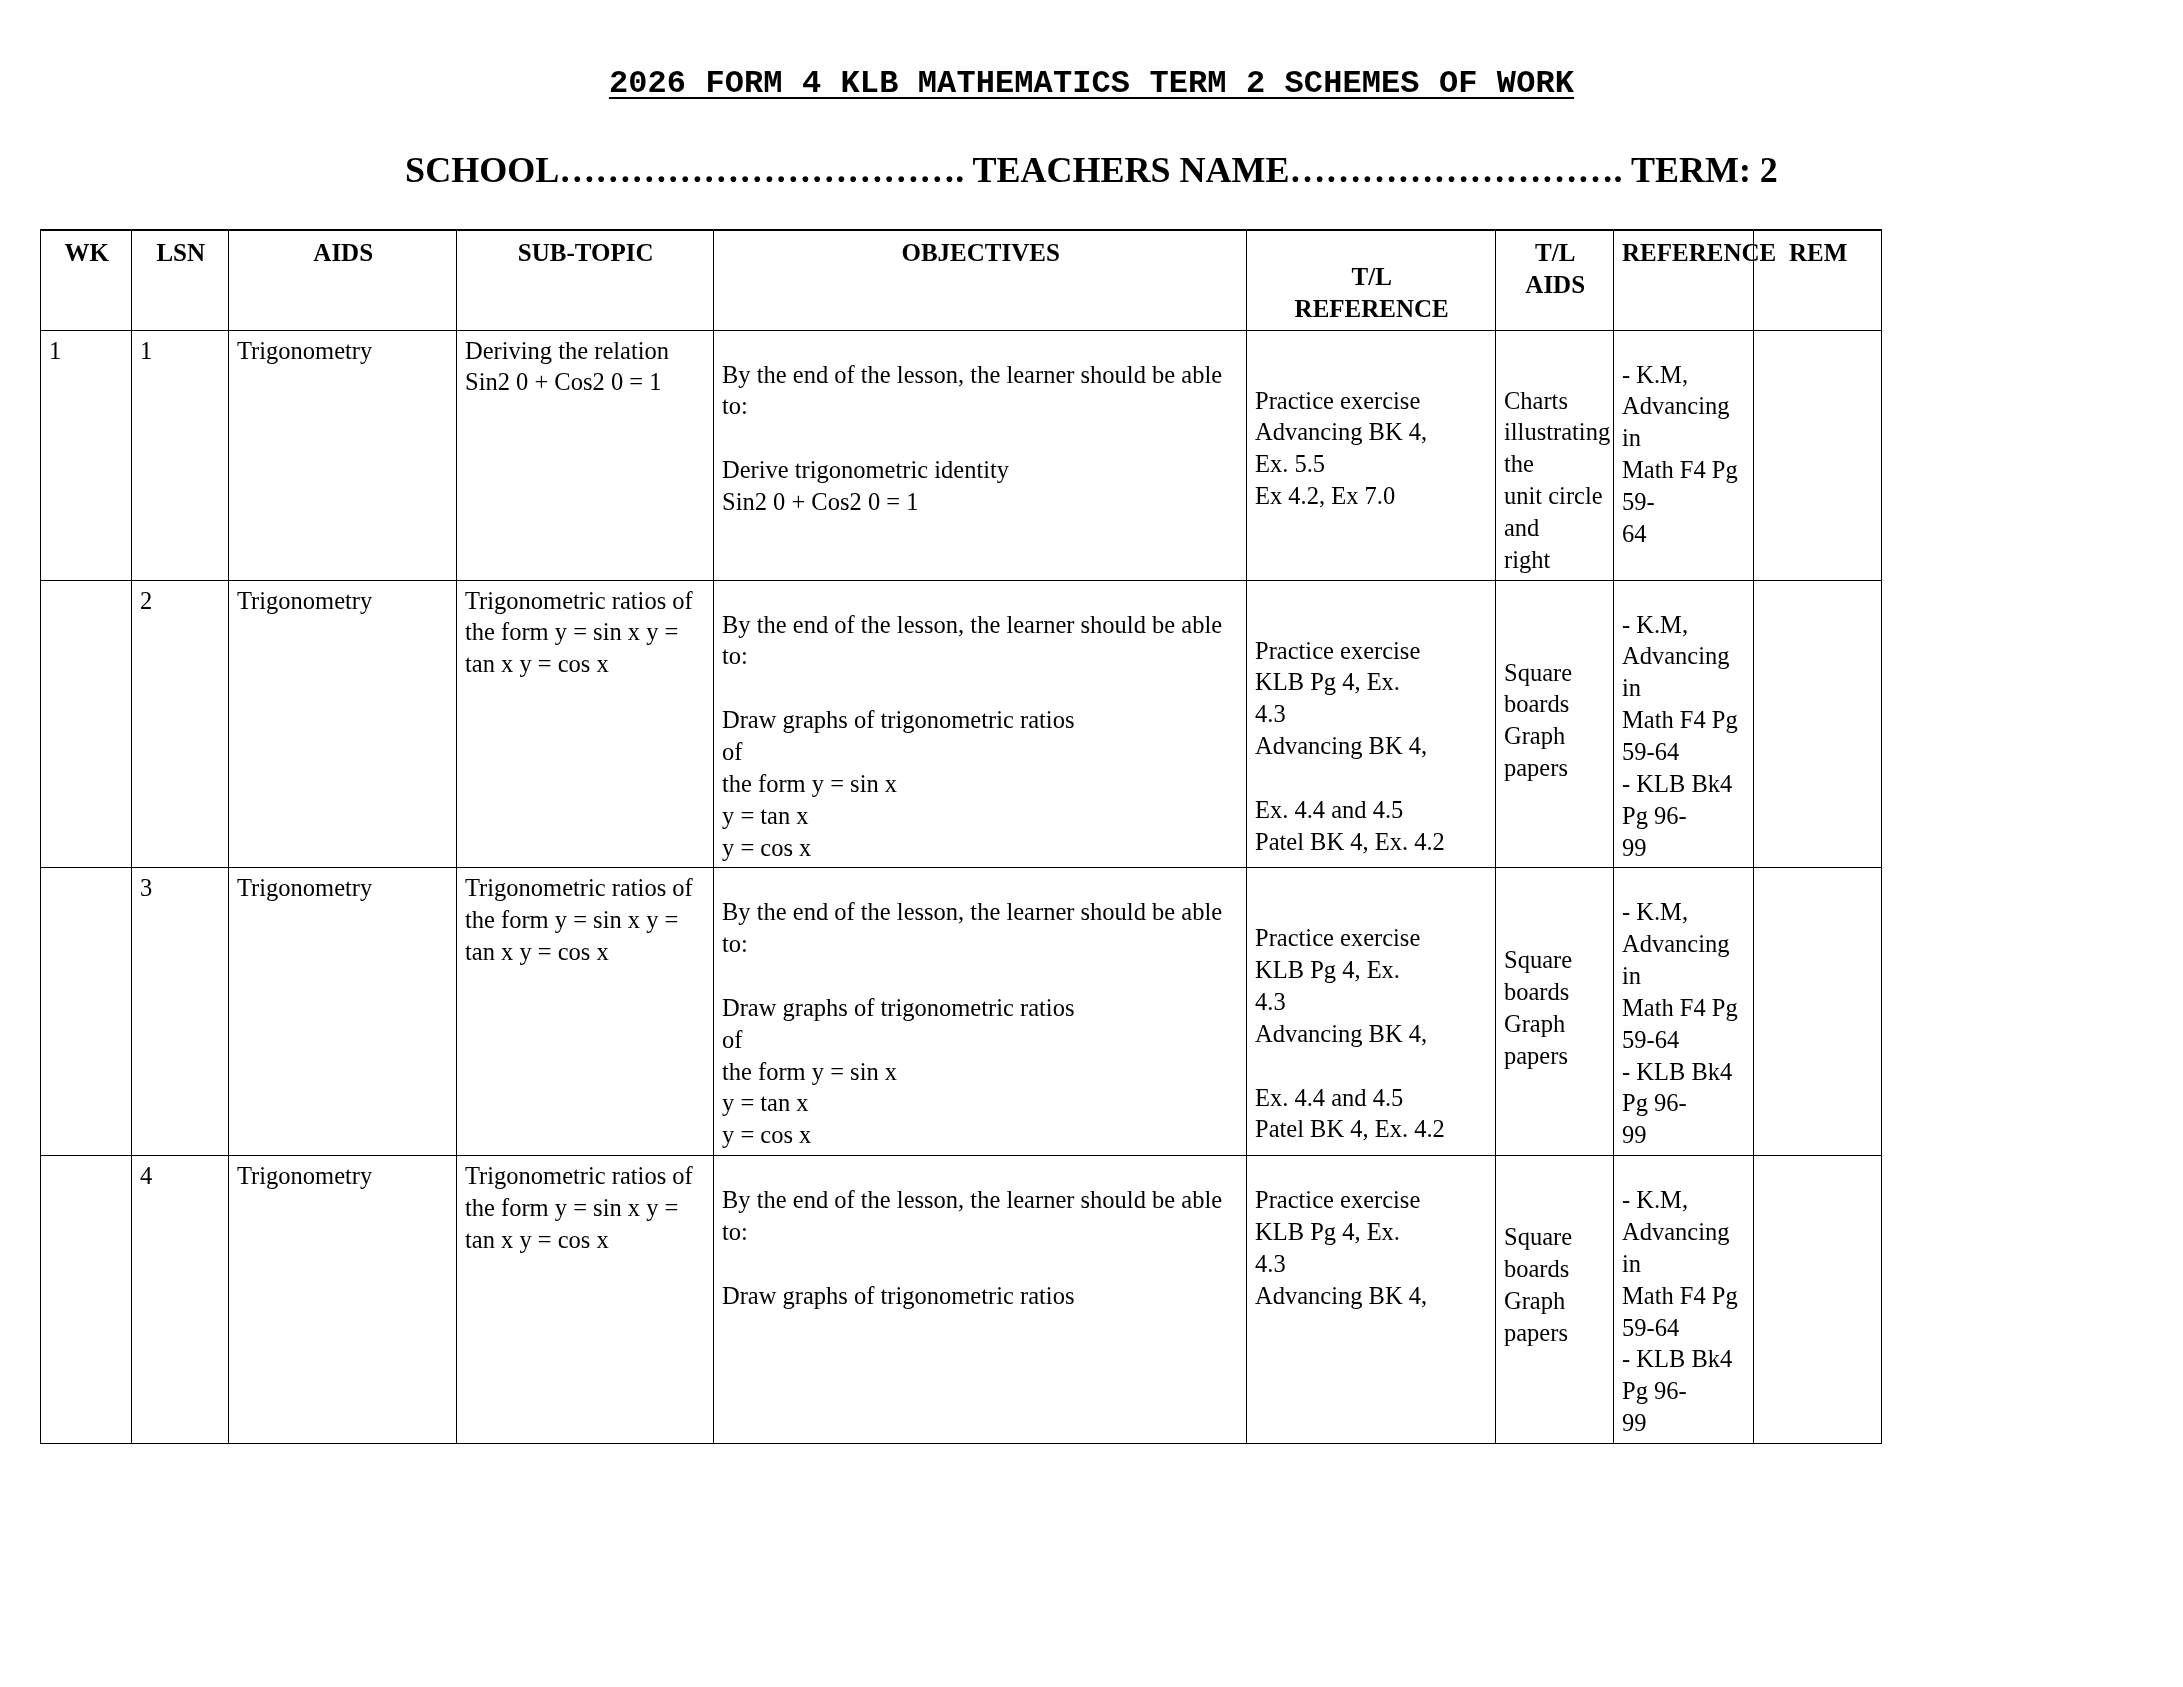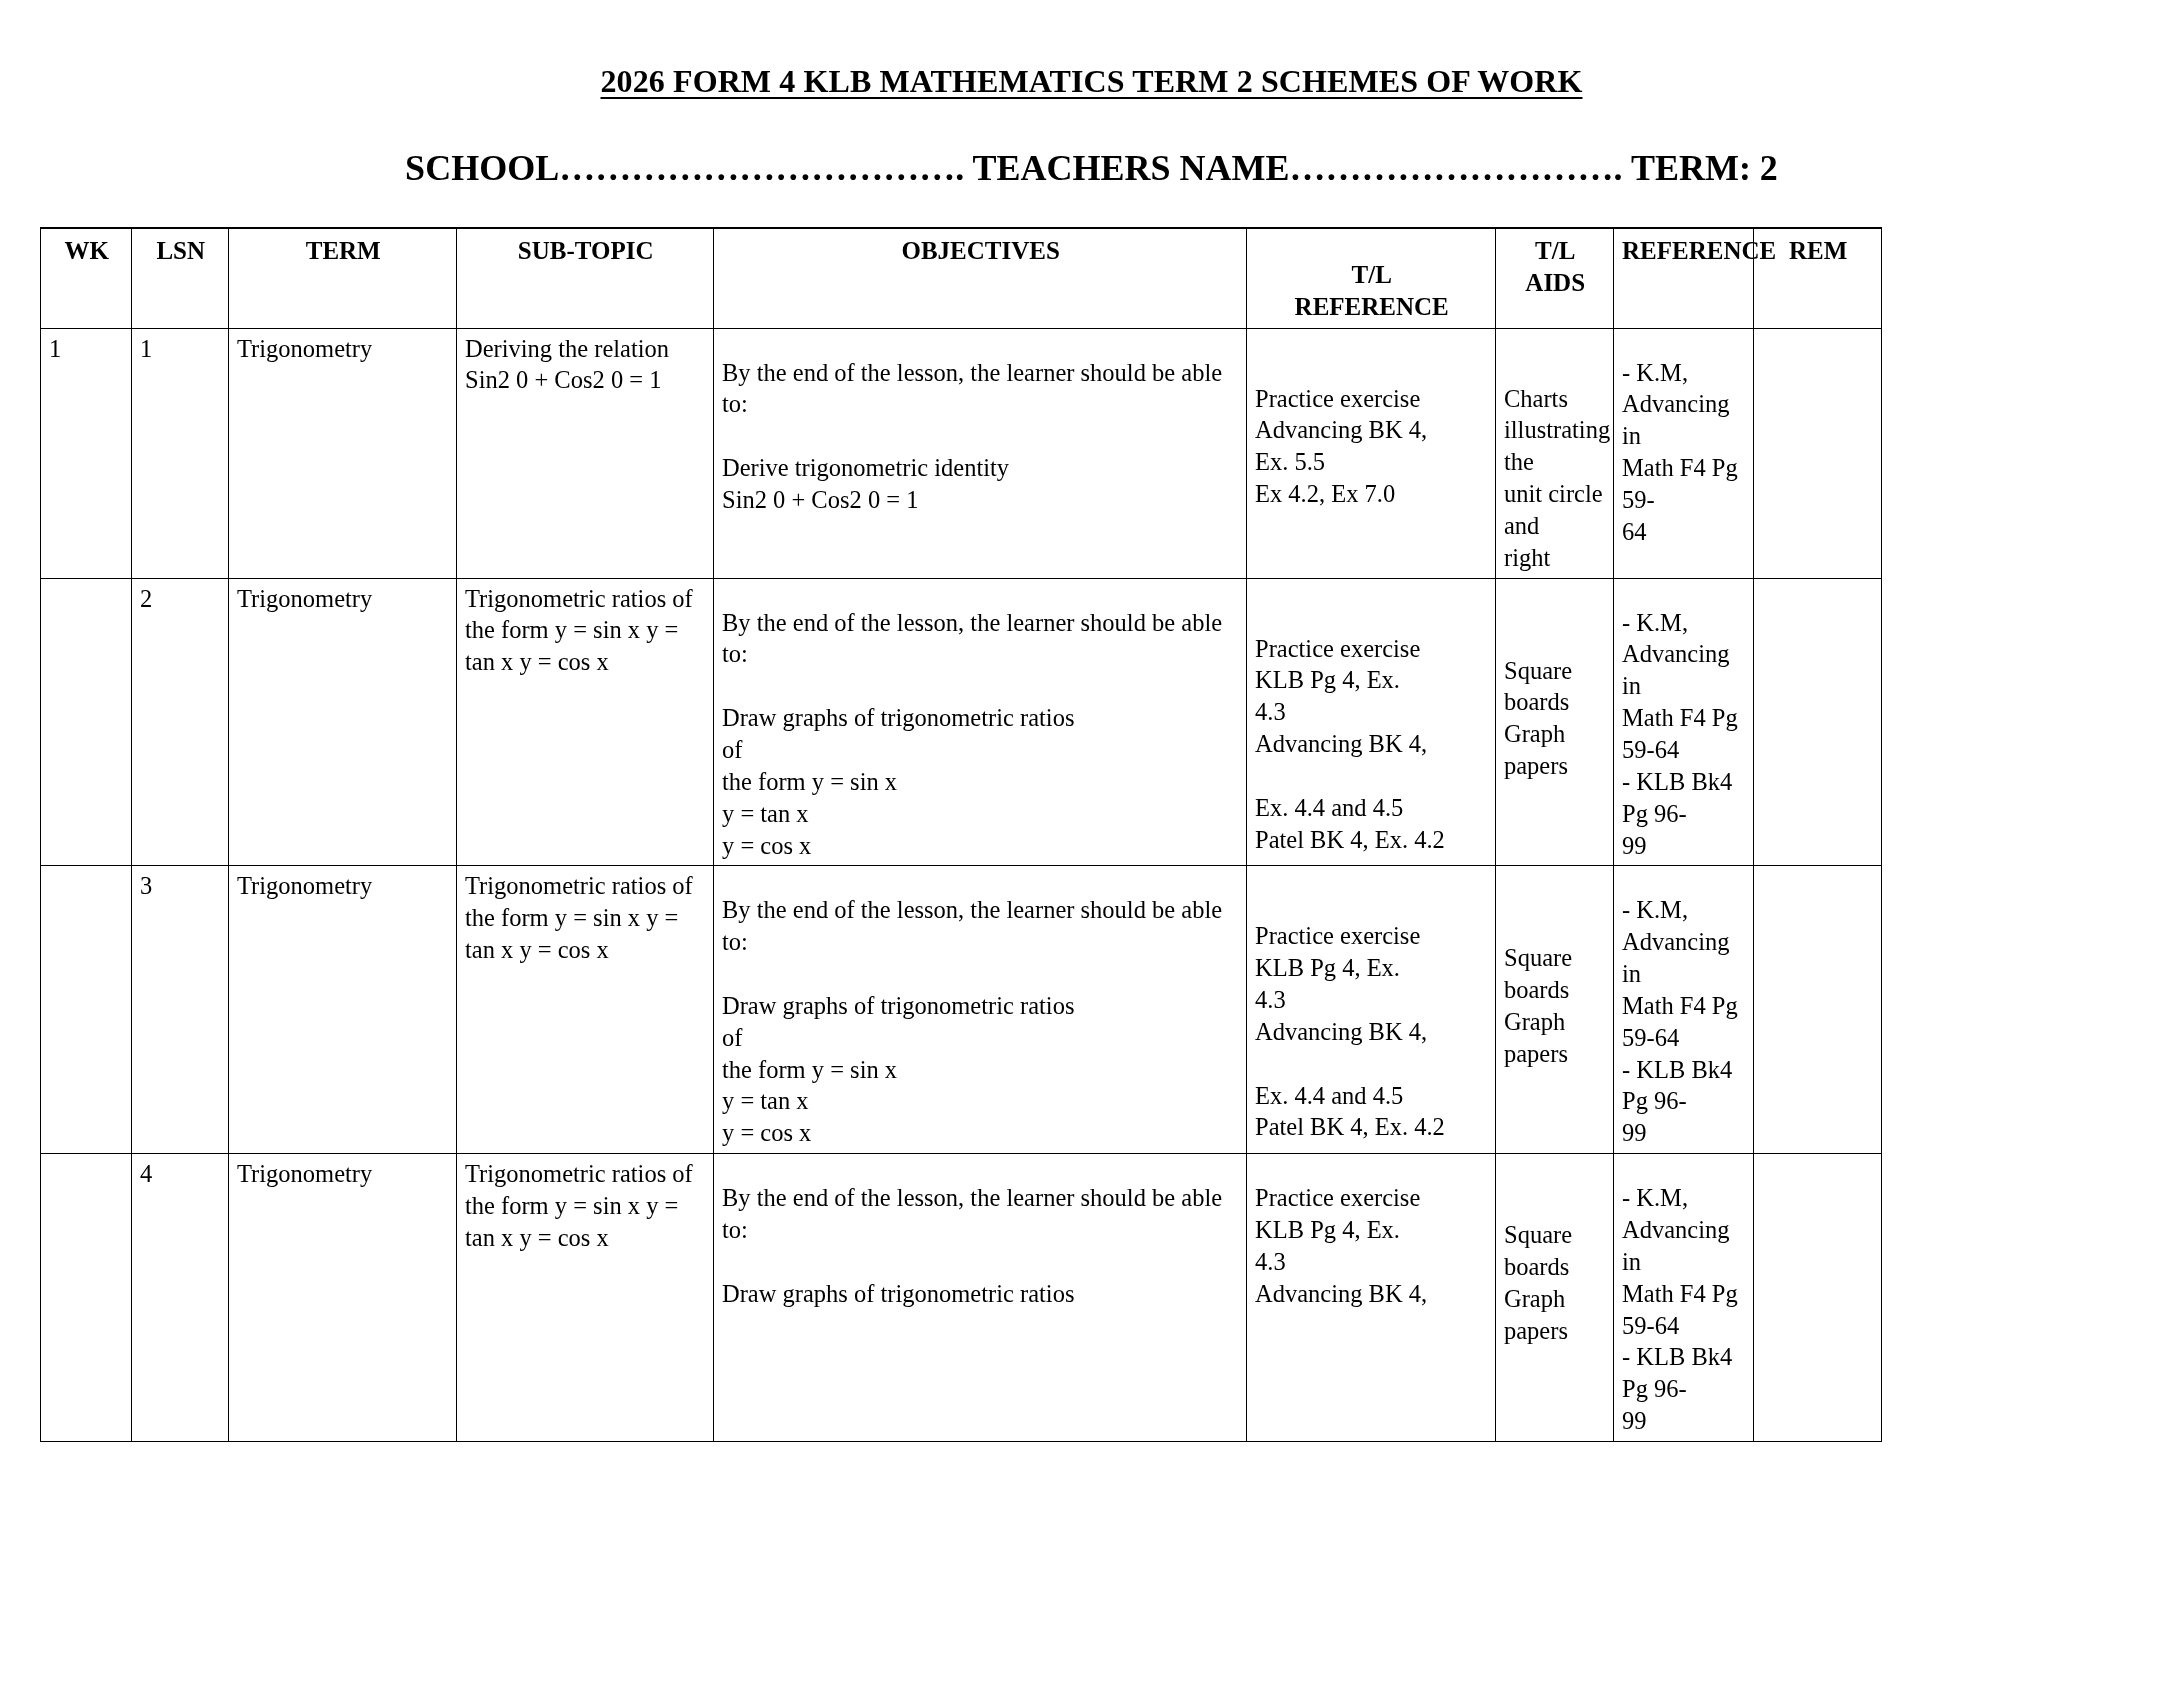--- a/index.html
+++ b/index.html
@@ -29,20 +29,21 @@
     font-size: 32px;
     letter-spacing: 0.1px;
     margin: 0;
     padding-top: 64px;
     line-height: 1.1;
   }
   .doc-title span.u {
     text-decoration: underline;
     text-underline-offset: 4.6px;
     text-decoration-thickness: 2px;
+    font-family: Liberation Mono, monospace;
   }
   .doc-subtitle {
     text-align: center;
     font-weight: bold;
     font-size: 36px;
     margin: 16px;
     padding-top: 34px;
     padding-bottom: 22.5px;
     line-height: 1.1;
     white-space: nowrap;
@@ -112,21 +113,21 @@
         <col class="c-obj">
           <col class="c-act">
           <col class="c-aids">
           <col class="c-ref">
           <col class="c-rem">
       </colgroup>
       <thead>
         <tr>
           <th>WK</th>
           <th>LSN</th>
-          <th>TERM</th>
+          <th>AIDS</th>
           <th>SUB-TOPIC</th>
           <th>OBJECTIVES</th>
           <th>
             <span class="cell-lines">
               <span class="ln">T/L</span>
               <span class="ln">REFERENCE</span>
             </span>
           </th>
           <th>T/L AIDS</th>
           <th>REFERENCE</th>

